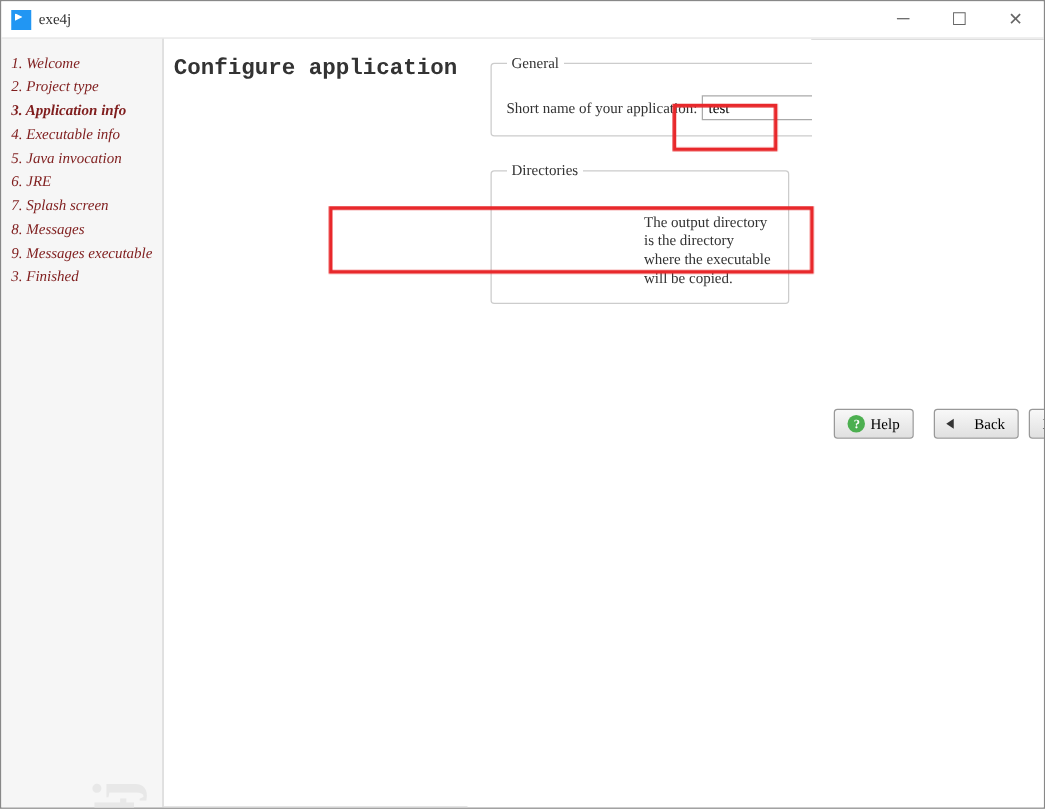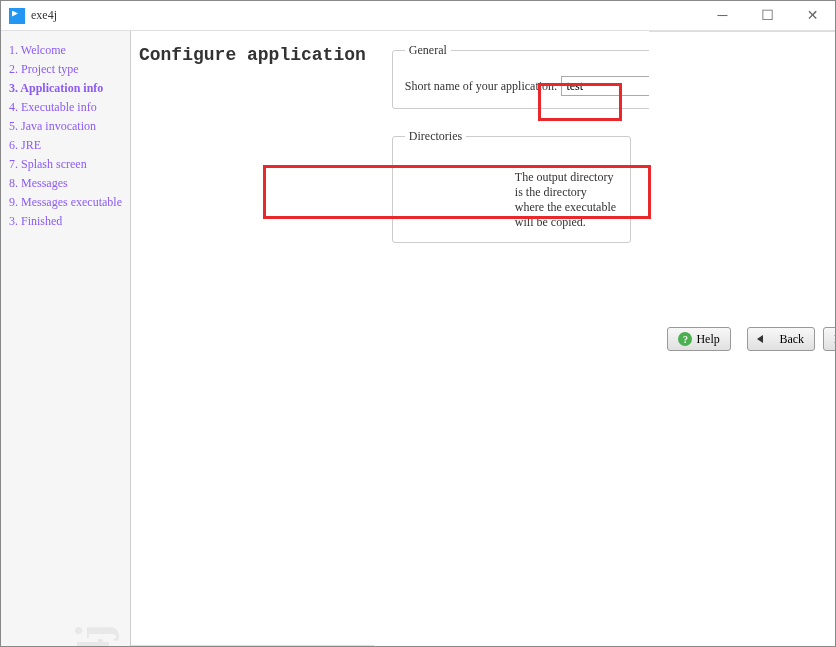--- a/index.html
+++ b/index.html
@@ -57,22 +57,23 @@
     .sidebar {
       width: 207px;
       background: #f6f6f6;
       border-right: 1px solid #ccc;
       padding: 10px 4px;
       position: relative;
     }
     .step-item {
       padding: 2px 4px;
       white-space: nowrap;
-      color: #8b5cf6;
-      cursor: pointer;
+      color: #7f1d1d;
+      cursor: pointer;
+      font-style: italic;
     }
     .step-item.active { font-weight: bold; }
     .sidebar-watermark {
       position: absolute;
       bottom: 20px;
       right: 10px;
       font-size: 48px;
       font-weight: bold;
       color: #e8e8e8;
       transform: rotate(-90deg);

